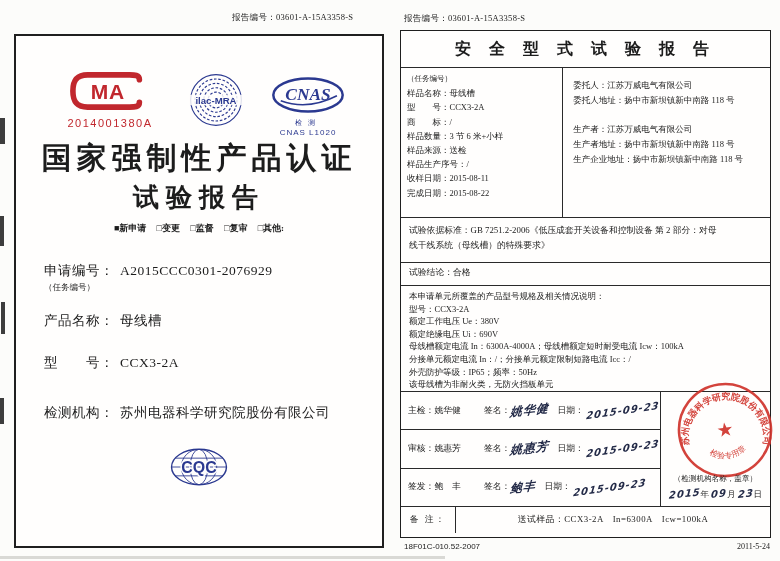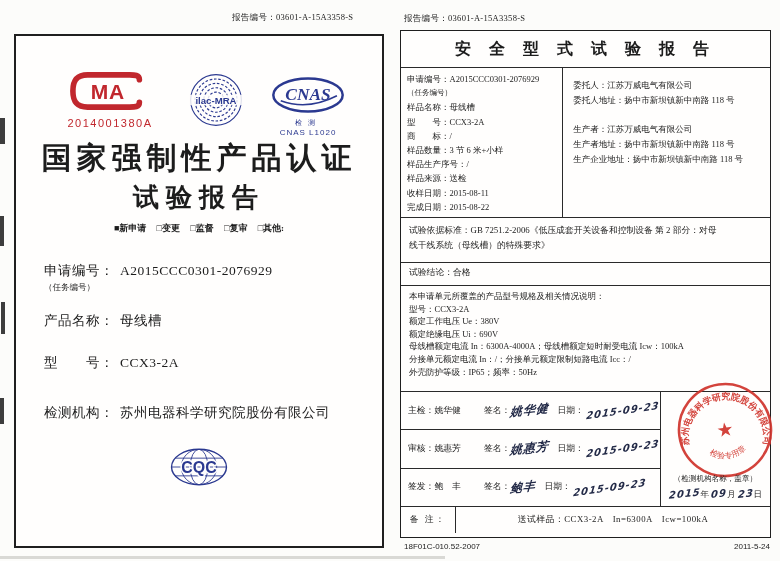--- a/index.html
+++ b/index.html
@@ -70,21 +70,21 @@
   .stamp-cell{width:133px;border-left:1px solid #2a2a2a;box-sizing:border-box;position:relative;text-align:center;}
   .stamp-svg{position:absolute;left:14px;top:-12px;}
   .stamp-note{position:absolute;left:0;top:82px;width:100%;font-size:7.6px;white-space:nowrap;}
   .stamp-date{position:absolute;left:0;top:96px;width:100%;font-size:8.5px;}
   .stamp-date .hand{font-size:10px;}
   .rp-remark{height:26px;display:flex;border-bottom:none;}
   .remark-label{width:55px;border-right:1px solid #2a2a2a;box-sizing:border-box;display:flex;align-items:center;justify-content:center;font-size:8.8px;letter-spacing:2px;}
   .remark-value{flex:1;display:flex;align-items:center;justify-content:center;font-size:8.8px;letter-spacing:.5px;}
   .rp-foot{position:absolute;top:542px;font-size:8px;font-family:"Liberation Sans",sans-serif;}
   .rp-foot.left{left:404px;}
-  .rp-foot.right{left:640px;width:130px;text-align:right;}
+  .rp-foot.right{left:640px;width:130px;text-align:right;font-family:Liberation Serif, serif;}
 </style>
 </head>
 <body>
 
 <div class="edge-mark" style="left:0;top:118px;width:5px;height:26px;"></div>
 <div class="edge-mark" style="left:0;top:216px;width:4px;height:30px;"></div>
 <div class="edge-mark" style="left:1px;top:302px;width:4px;height:32px;"></div>
 <div class="edge-mark" style="left:0;top:398px;width:4px;height:26px;"></div>
 <div class="bottom-strip"></div>
 
@@ -175,28 +175,27 @@
 </div>
 
 <div class="rp-head left">报告编号：03601-A-15A3358-S</div>
 <div class="rp-head right">第 1 页 共 32 页</div>
 
 <div class="page-right">
   <div class="rp-row rp-title">安 全 型 式 试 验 报 告</div>
 
   <div class="rp-row rp-info">
     <div class="rp-info-left">
-      <div class="iline">申请编号：A2015CCC0301-2076929</div>
       <div class="iline small">（任务编号）</div>
       <div class="iline">样品名称：母线槽</div>
       <div class="iline">型　　号：CCX3-2A</div>
       <div class="iline">商　　标：/</div>
       <div class="iline">样品数量：3 节 6 米+小样</div>
+      <div class="iline">样品来源：送检</div>
       <div class="iline">样品生产序号：/</div>
-      <div class="iline">样品来源：送检</div>
       <div class="iline">收样日期：2015-08-11</div>
       <div class="iline">完成日期：2015-08-22</div>
     </div>
     <div class="rp-info-right">
       <div class="gline">委托人：江苏万威电气有限公司</div>
       <div class="gline">委托人地址：扬中市新坝镇新中南路 118 号</div>
       <div class="gline ggap">生产者：江苏万威电气有限公司</div>
       <div class="gline">生产者地址：扬中市新坝镇新中南路 118 号</div>
       <div class="gline">生产企业地址：扬中市新坝镇新中南路 118 号</div>
     </div>
@@ -210,20 +209,21 @@
   <div class="rp-row rp-conclusion">试验结论：合格</div>
 
   <div class="rp-row rp-spec">
     <div class="sline">本申请单元所覆盖的产品型号规格及相关情况说明：</div>
     <div class="sline">型号：CCX3-2A</div>
     <div class="sline">额定工作电压 Ue：380V</div>
     <div class="sline">额定绝缘电压 Ui：690V</div>
     <div class="sline">母线槽额定电流 In：6300A-4000A；母线槽额定短时耐受电流 Icw：100kA</div>
     <div class="sline">分接单元额定电流 In：/；分接单元额定限制短路电流 Icc：/</div>
     <div class="sline">外壳防护等级：IP65；频率：50Hz</div>
+    <div class="sline">该母线槽为非耐火类，无防火挡板单元</div>
   </div>
 
   <div class="rp-sigzone">
     <div class="sig-left">
       <div class="sig-row">
         <span class="sig-role">主检：姚华健</span>
         <span class="sig-lab">签名：</span>
         <span class="hand">姚华健</span>
         <span class="sig-lab sig-datewrap">日期：</span>
         <span class="hand date">2015-09-23</span>

